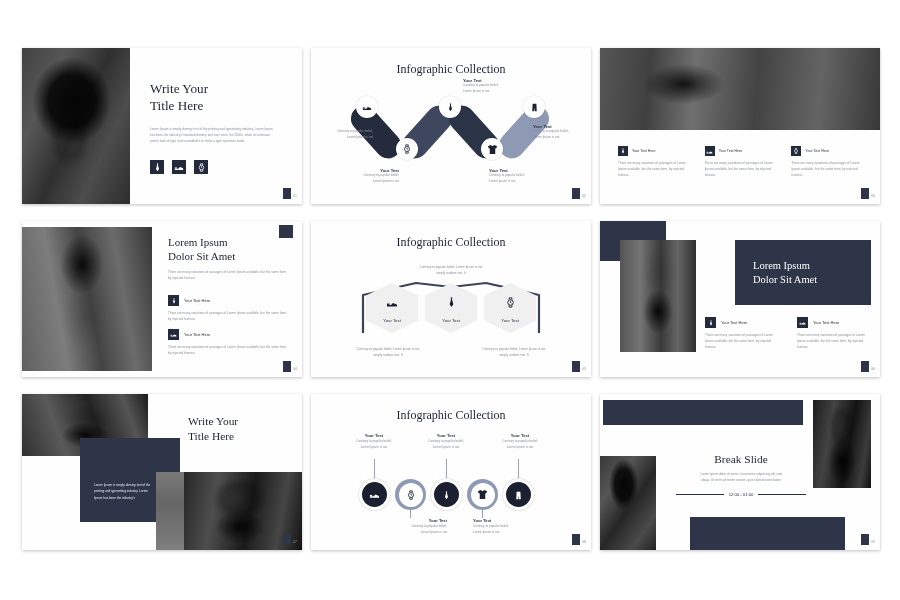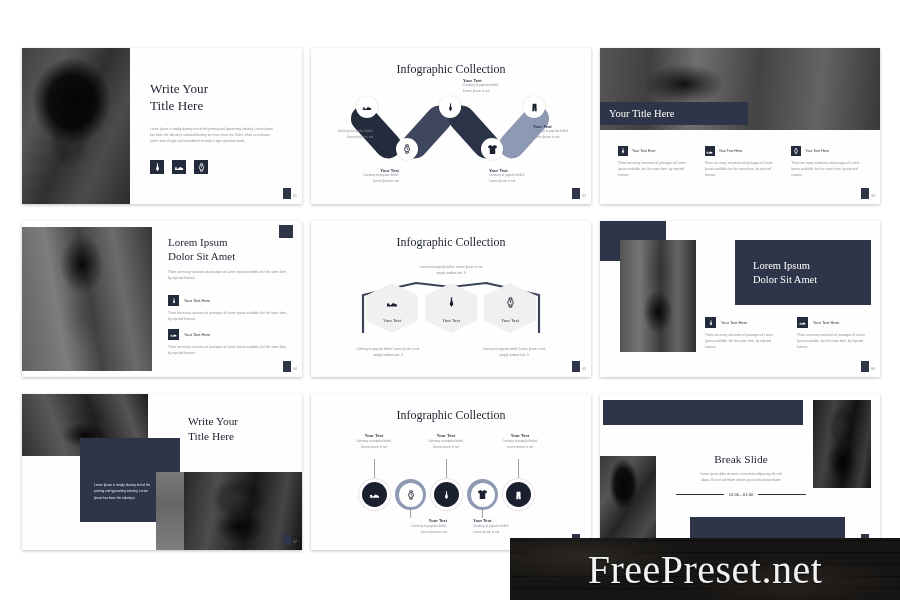--- a/index.html
+++ b/index.html
@@ -199,23 +199,20 @@
         <div class="pagebadge">
           <span class="sq"></span>
           <span class="num">02</span>
         </div>
       </div>
     </div>
 
     <div class="slide">
       <div class="slide-inner">
         <div class="photo ph3" style="position:absolute;left:0;top:0;width:280px;height:82px;"></div>
-        <div class="navy" style="position:absolute;left:0;top:54px;width:148px;height:23px;display:flex;align-items:center;">
-          <span class="h-title" style="color:#fff;font-size:10.5px;padding-left:9px;">Your Title Here</span>
-        </div>
 
         <div style="position:absolute;left:18px;top:98px;width:248px;display:flex;gap:12px;">
           <div style="width:75px;">
             <div style="display:flex;align-items:center;gap:4px;">
               <span class="ibadge" style="width:10px;height:10px;">
                 <svg width="6" height="6" viewBox="0 0 24 24" fill="#fff">
                     <path d="M10 1h4l-1 4 3 11-4 6-4-6 3-11z"></path>
                   </svg>
                 </span>
               <span class="small-cap">Your Text Here</span>
@@ -517,16 +514,13 @@
 
         <div class="pagebadge">
           <span class="sq"></span>
           <span class="num">09</span>
         </div>
       </div>
     </div>
 
   </div>
 
-  <div class="watermark">
-    <span>FreePreset.net</span>
-  </div>
 </div>
 
 </body></html>

